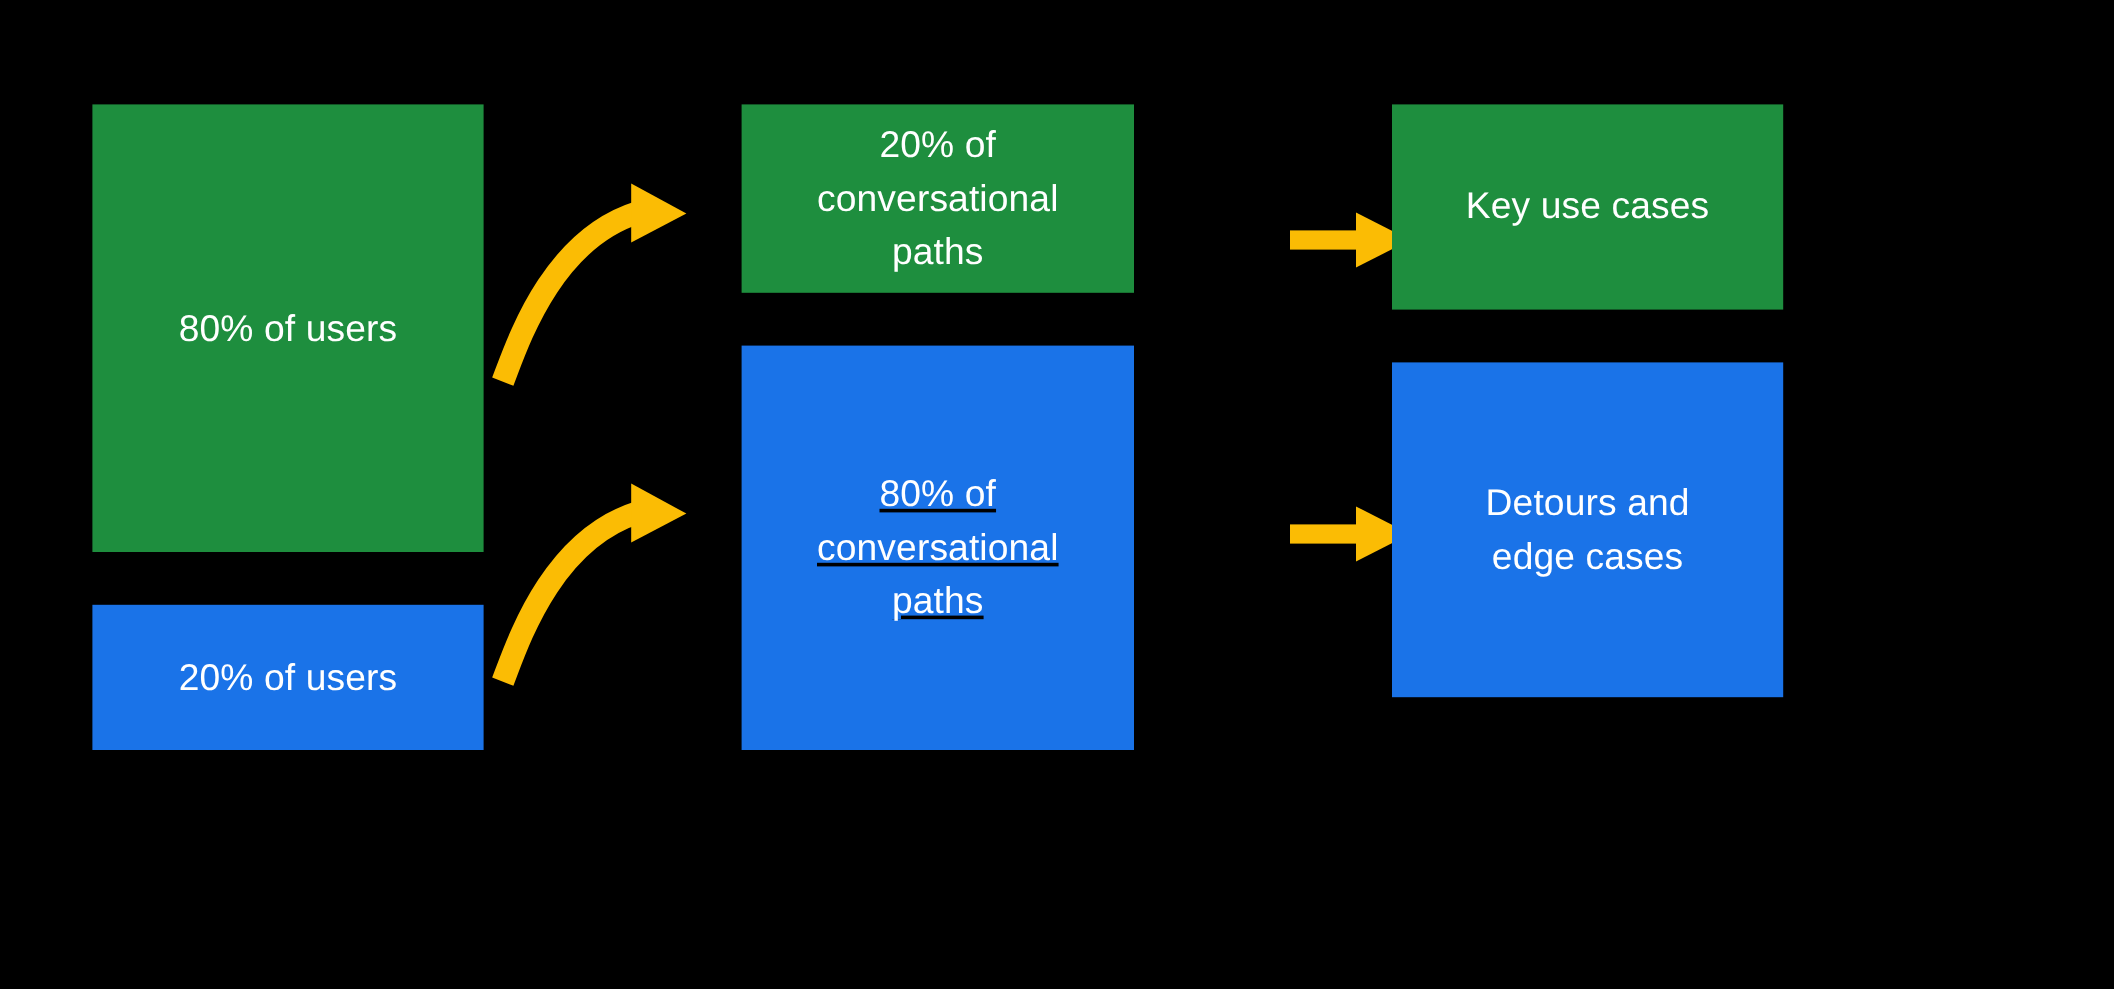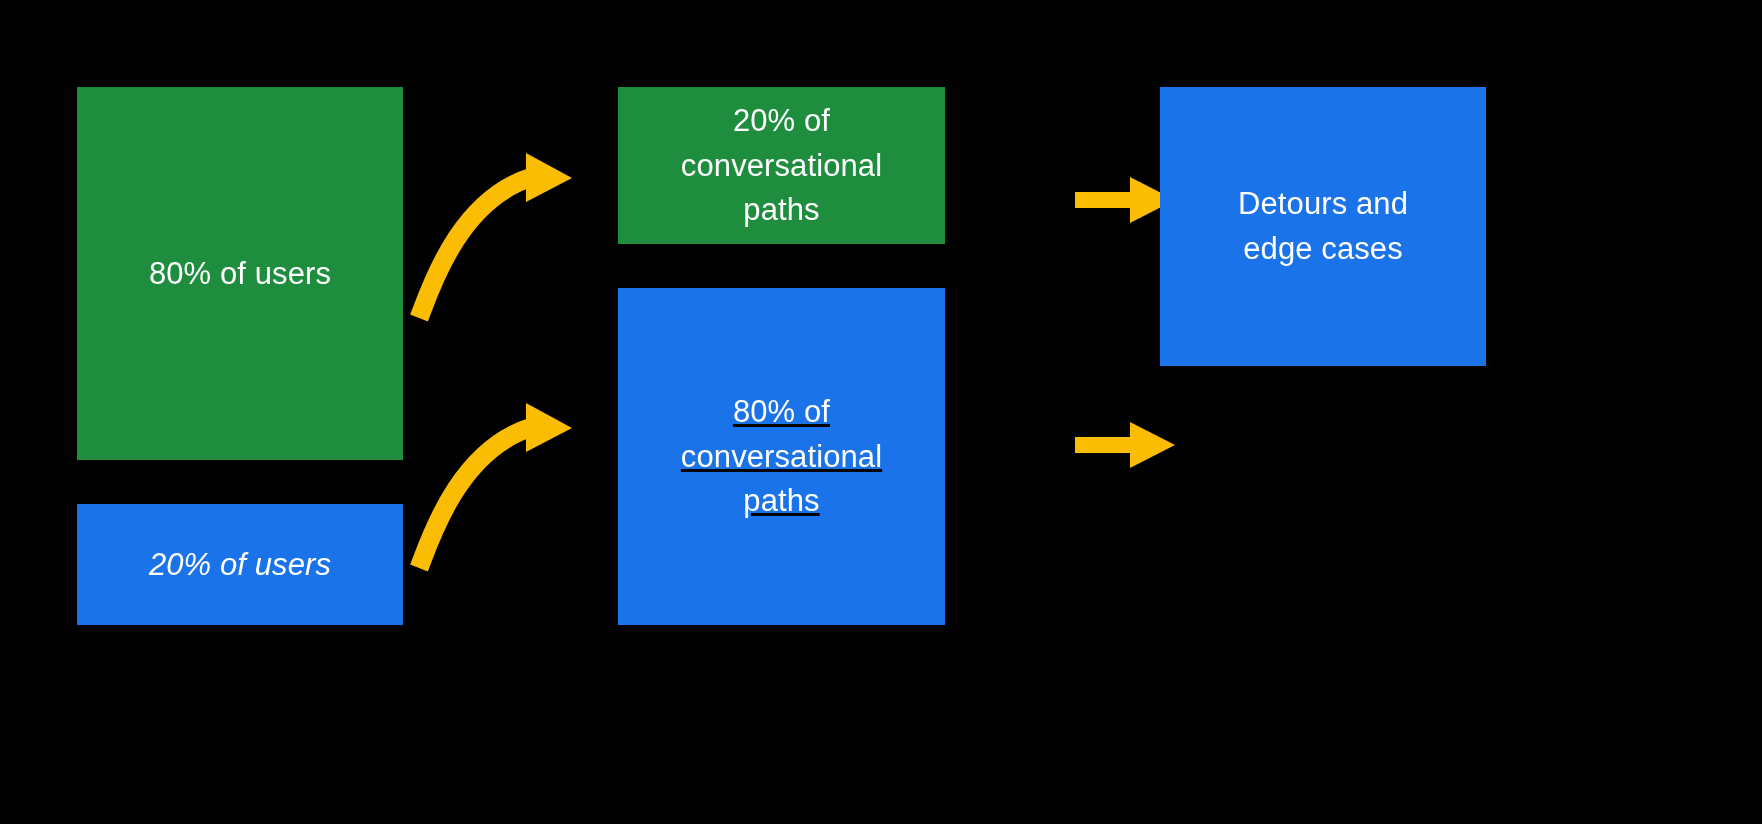--- a/index.html
+++ b/index.html
@@ -47,21 +47,21 @@
   }
 
   
   #col-users {
     left: 77px;
     top: 87px;
     width: 326px;
     height: 538px;
   }
   #col-users .seg-top    { height: 421px; background: #1e8e3e; }
-  #col-users .seg-bottom { height: 136px; background: #1a73e8; font-style: italic; }
+  #col-users .seg-bottom { height: 136px; background: #1a73e8; }
 
   
   #col-paths {
     left: 618px;
     top: 87px;
     width: 327px;
     height: 538px;
   }
   #col-paths .seg-top    { height: 171px; background: #1e8e3e; }
   #col-paths .seg-bottom { height: 367px; background: #1a73e8; text-decoration: underline; }
@@ -128,19 +128,22 @@
     <rect x="115" y="32" width="62" height="16" fill="#fbbc04"></rect>
     <path d="M 170 17 L 215 40 L 170 63 Z" fill="#fbbc04"></path>
   </svg>
 
   <svg class="arrow-svg" id="arrow-straight-bottom" viewBox="0 0 215 80">
     <rect x="115" y="32" width="62" height="16" fill="#fbbc04"></rect>
     <path d="M 170 17 L 215 40 L 170 63 Z" fill="#fbbc04"></path>
   </svg>
 
   <div class="column" id="col-cases">
+    <div class="segment seg-top">
+      <span class="seg-label">Key use cases</span>
+    </div>
     <div class="segment seg-bottom">
       <span class="seg-label">Detours and
 edge cases</span>
     </div>
   </div>
 
 </div>
 
 </body></html>

